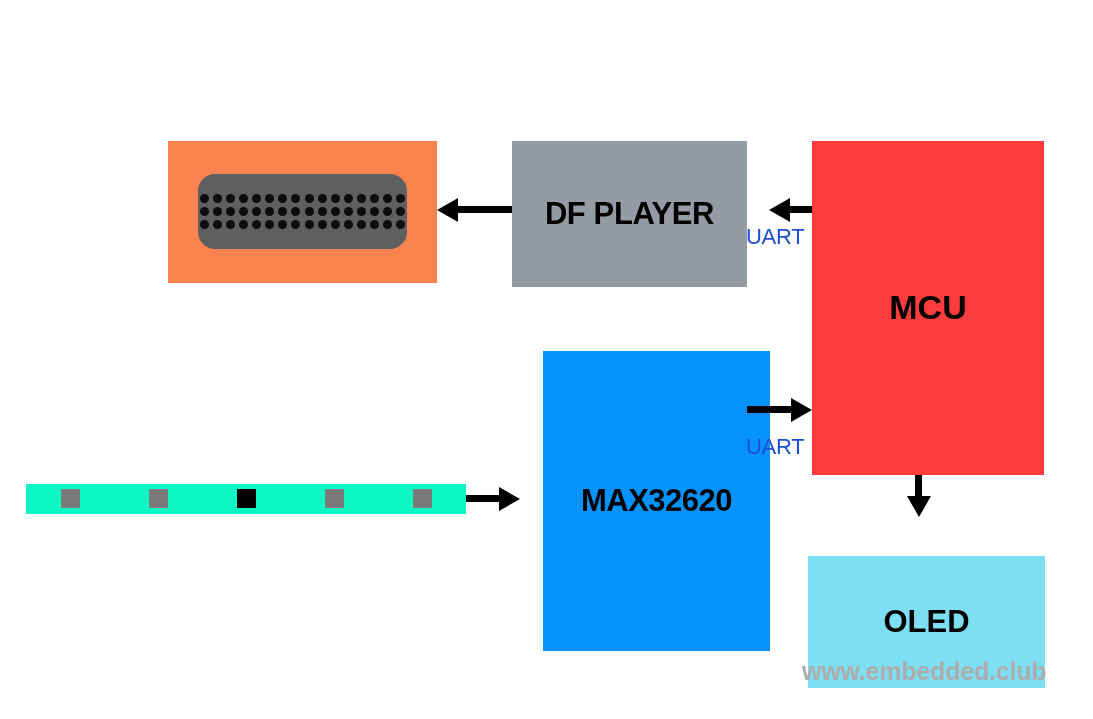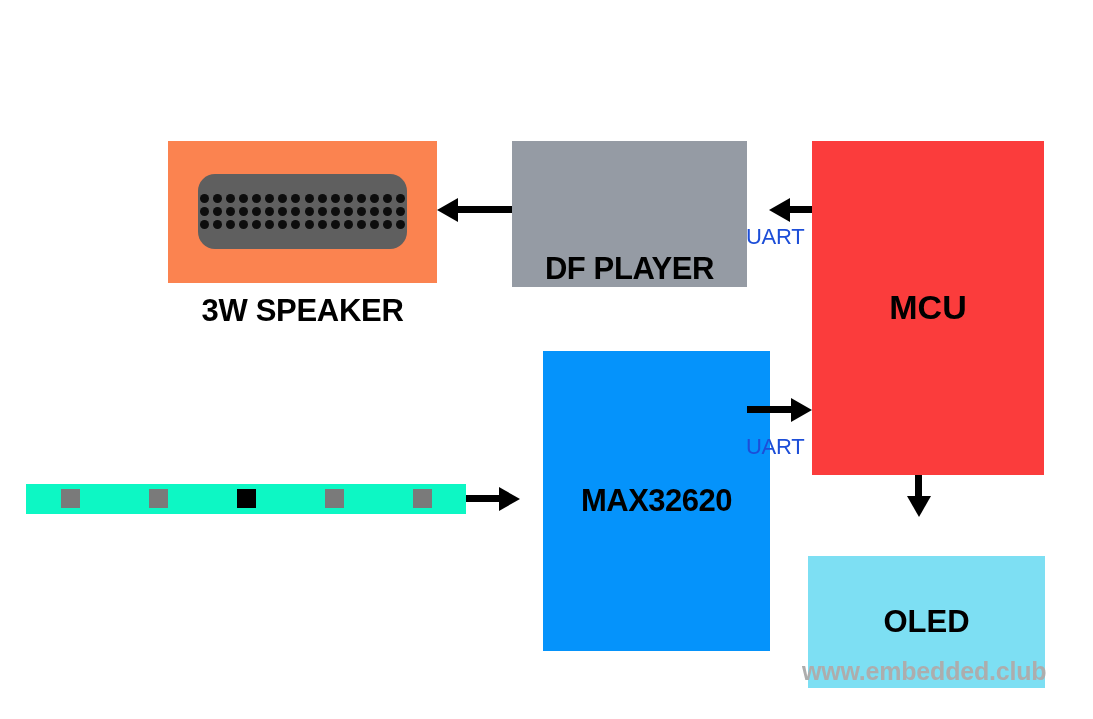--- a/index.html
+++ b/index.html
@@ -78,21 +78,20 @@
     letter-spacing: -0.3px;
   }
 
   
   #dfplayer-block {
     left: 512px;
     top: 141px;
     width: 235px;
     height: 146px;
     background: #959BA4;
-    justify-content: flex-end;
   }
   #dfplayer-title { font-size: 31px; letter-spacing: -0.4px; }
   #dfplayer-sub   { font-size: 28px; margin-top: 5px; letter-spacing: -0.4px;}
 
   
   #mcu-block {
     left: 812px;
     top: 141px;
     width: 232px;
     height: 334px;
@@ -254,21 +253,20 @@
           <div class="grille-dot"></div>
           <div class="grille-dot"></div>
           <div class="grille-dot"></div>
           <div class="grille-dot"></div>
           <div class="grille-dot"></div>
           <div class="grille-dot"></div>
           <div class="grille-dot"></div>
         </div>
       </div>
   </div>
-  <div id="speaker-caption">3W SPEAKER</div>
 
   <div class="block" id="dfplayer-block" style="background: rgb(149, 155, 164);">
     <div id="dfplayer-title">DF PLAYER</div>
   </div>
 
   <div class="block" id="mcu-block" style="background: rgb(251, 60, 60);">
     <div id="mcu-label">MCU</div>
   </div>
 
   <div class="block" id="oled-block" style="background: rgb(125, 223, 243);">

